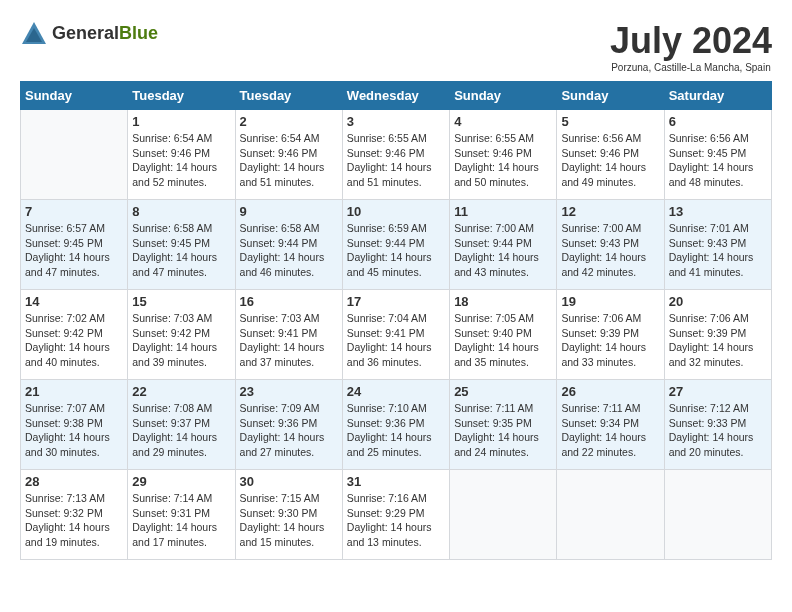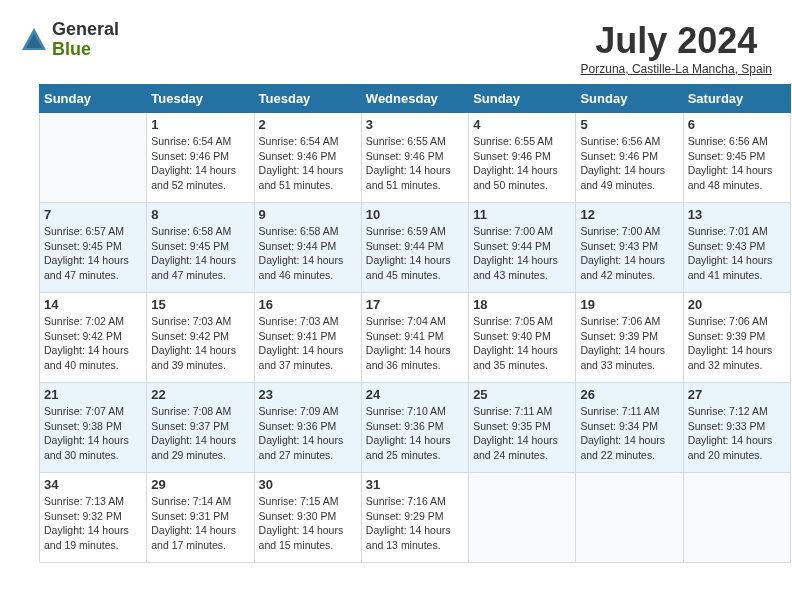--- a/index.html
+++ b/index.html
@@ -15,21 +15,21 @@
       justify-content: space-between;
       align-items: flex-start;
       margin-bottom: 8px;
     }
     .logo {
       display: flex;
       align-items: center;
     }
     .logo-text {
       display: flex;
-      flex-direction: column;
+      flex-direction: row;
       line-height: 1.1;
     }
     .logo-general {
       font-size: 18px;
       font-weight: bold;
       color: #333;
     }
     .logo-blue {
       font-size: 18px;
       font-weight: bold;
@@ -42,29 +42,27 @@
     }
     .title-block {
       text-align: center;
     }
     .month-title {
       font-size: 36px;
       font-weight: bold;
       color: #333;
     }
     .location-title {
-      font-size: 12px;
-      color: #333;
-      text-decoration: underline;
+      font-size: 10px;
+      color: #333;
     }
     table {
       width: 100%;
       border-collapse: collapse;
       font-size: 11px;
-      margin-left: 19px;
     }
     thead tr th {
       background-color: #2471a3;
       color: #fff;
       padding: 6px 4px;
       text-align: left;
       font-size: 13px;
       font-weight: bold;
       border: 1px solid #2471a3;
     }
@@ -250,21 +248,21 @@
           <span class="day-number">26</span>
           <div class="day-info">Sunrise: 7:11 AM<br>Sunset: 9:34 PM<br>Daylight: 14 hours and 22 minutes.</div>
         </td>
         <td>
           <span class="day-number">27</span>
           <div class="day-info">Sunrise: 7:12 AM<br>Sunset: 9:33 PM<br>Daylight: 14 hours and 20 minutes.</div>
         </td>
       </tr>
       <tr class="row-norm">
         <td>
-          <span class="day-number">34</span>
+          <span class="day-number">28</span>
           <div class="day-info">Sunrise: 7:13 AM<br>Sunset: 9:32 PM<br>Daylight: 14 hours and 19 minutes.</div>
         </td>
         <td>
           <span class="day-number">29</span>
           <div class="day-info">Sunrise: 7:14 AM<br>Sunset: 9:31 PM<br>Daylight: 14 hours and 17 minutes.</div>
         </td>
         <td>
           <span class="day-number">30</span>
           <div class="day-info">Sunrise: 7:15 AM<br>Sunset: 9:30 PM<br>Daylight: 14 hours and 15 minutes.</div>
         </td>

